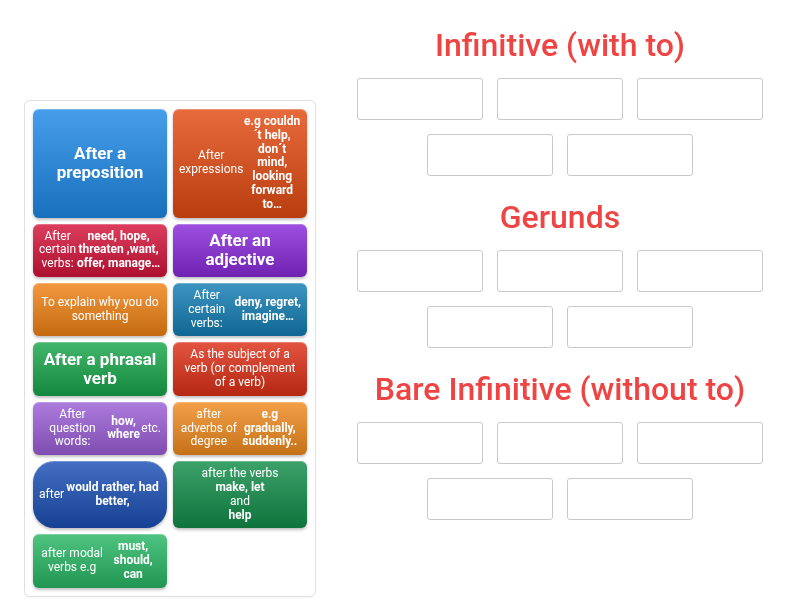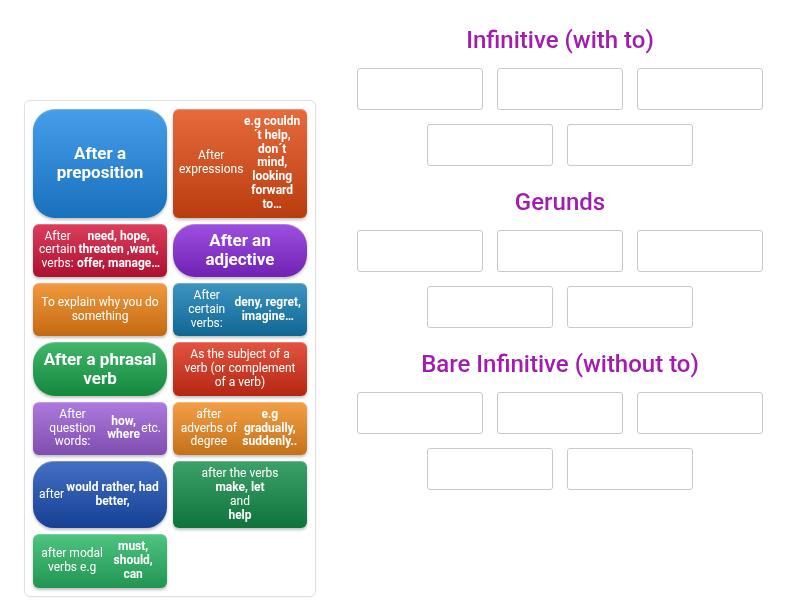--- a/index.html
+++ b/index.html
@@ -32,34 +32,34 @@
       padding: 6px 6px;
       min-height: 44px;
       display: flex;
       align-items: center;
       justify-content: center;
       box-shadow: inset 0 1px 0 rgba(255,255,255,0.25), 0 2px 3px rgba(0,0,0,0.25);
       cursor: grab;
       user-select: none;
       background-image: linear-gradient(to bottom, rgba(255,255,255,0.18), rgba(0,0,0,0.18));
     }
-    .card.big { font-size: 17px; font-weight: 700; border-radius: 22px; }
+    .card.big { font-size: 17px; font-weight: 700; }
 
     
     .cats {
       position: absolute;
       left: 340px; top: 26px;
       width: 440px;
     }
     .cat { margin-bottom: 22px; }
     .cat-title {
       text-align: center;
-      font-size: 24px;
+      font-size: 32px;
       font-weight: 500;
-      color: #a21caf;
+      color: #ef4444;
       margin-bottom: 14px;
     }
     .slots {
       display: flex;
       flex-wrap: wrap;
       gap: 14px;
       justify-content: center;
     }
     .slot {
       width: 126px;

